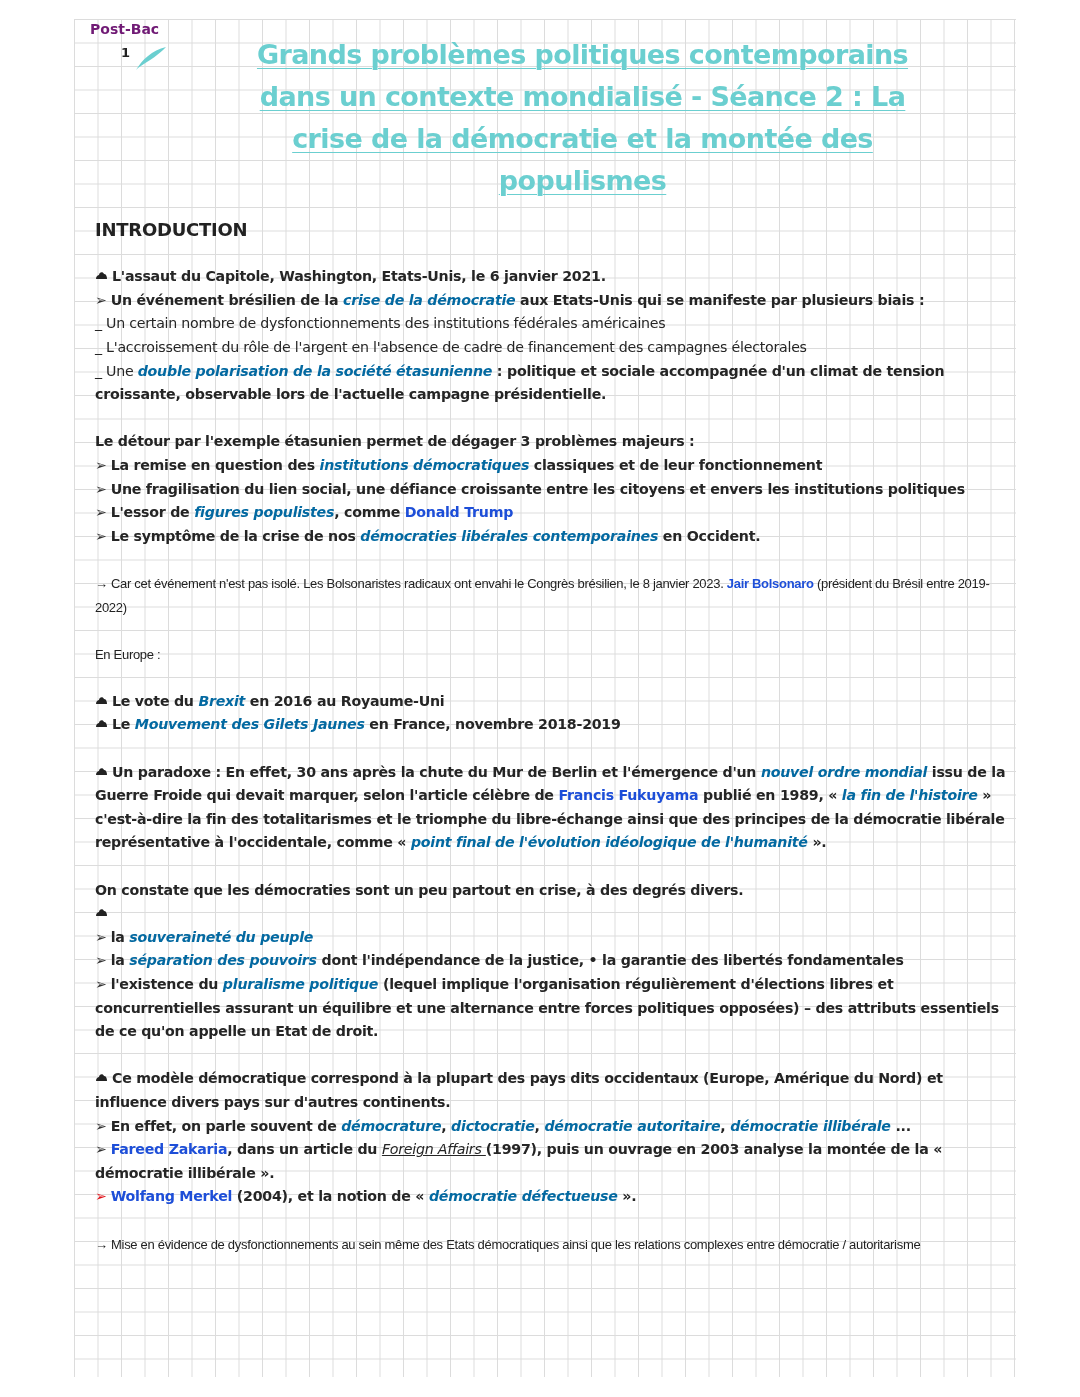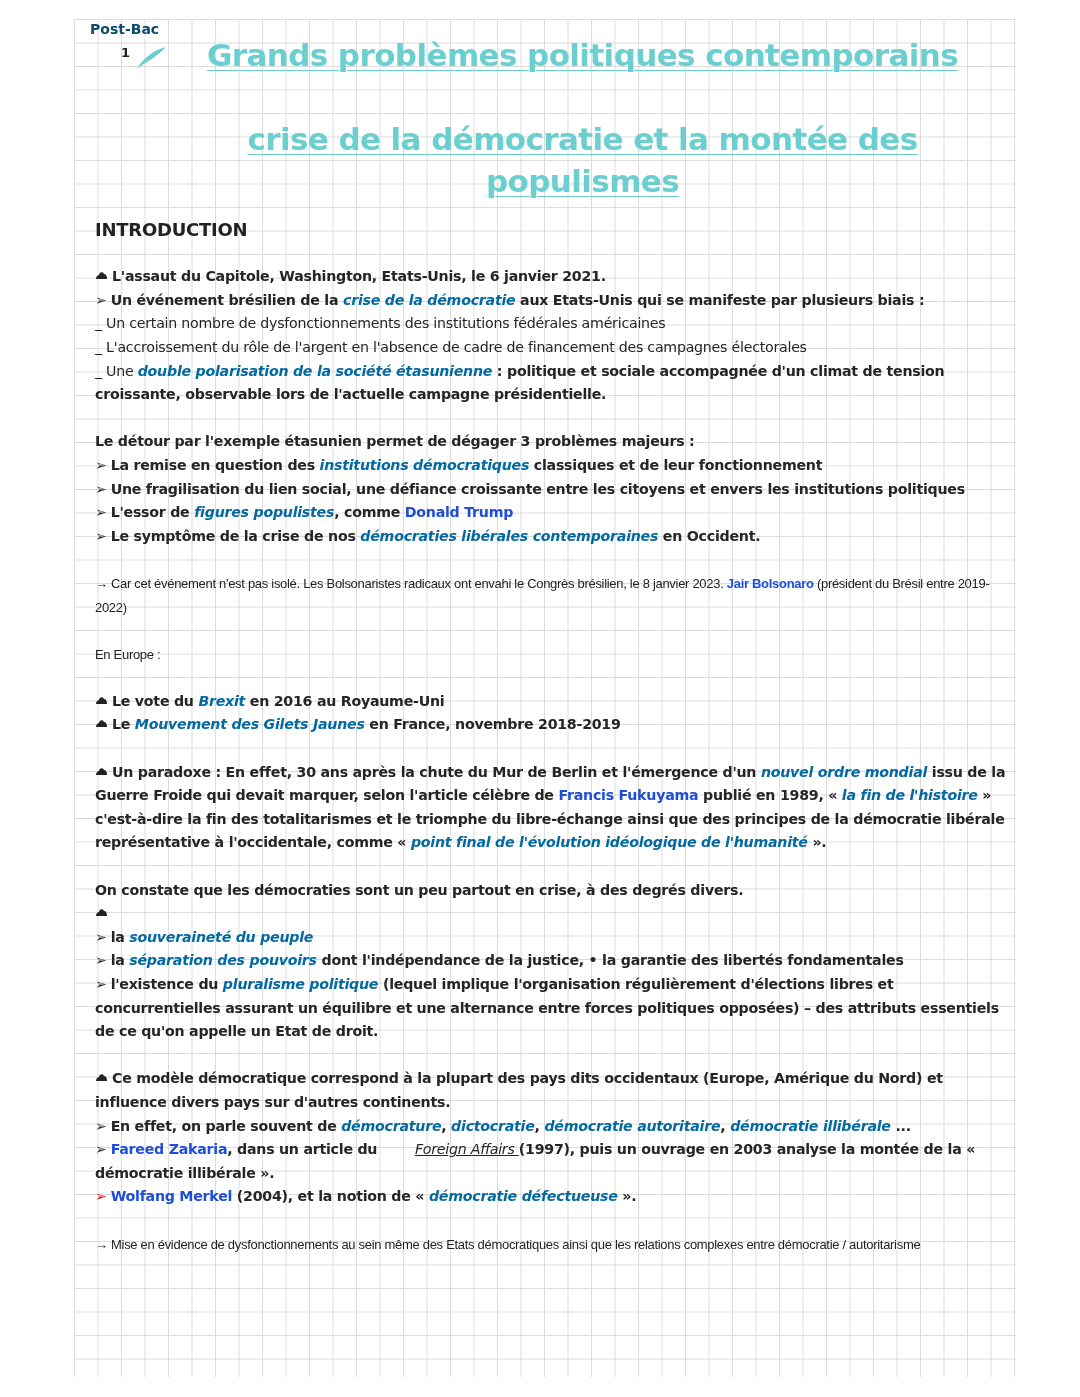--- a/index.html
+++ b/index.html
@@ -8,44 +8,44 @@
   .grid {
     position: absolute; left: 74px; top: 19px; width: 942px; height: 1358px;
     background-color: #ffffff;
     background-image:
       linear-gradient(to right, #dcdcdc 1px, transparent 1px),
       linear-gradient(to bottom, #dcdcdc 1px, transparent 1px);
     background-size: 23.5px 23.5px;
     background-position: 0 0;
   }
   .header-label {
-    position: absolute; left: 90px; top: 21px; font-size: 14px; font-weight: bold; color: #0c4a6e;
+    position: absolute; left: 90px; top: 21px; font-size: 14px; font-weight: bold; color: #701a75;
   }
   .page-num {
     position: absolute; left: 121px; top: 45px; font-size: 13px; font-weight: bold; color: #222;
   }
   .quill {
     position: absolute; left: 132px; top: 44px; width: 36px; height: 28px;
   }
   .title {
     position: absolute; left: 195px; top: 34px; width: 775px;
     text-align: center; font-family: "DejaVu Sans", sans-serif; font-weight: bold;
-    font-size: 31px; line-height: 42px; color: #6bcfd0; letter-spacing: -0.6px;
+    font-size: 27px; line-height: 42px; color: #6bcfd0; letter-spacing: -0.6px;
   }
   .title span { text-decoration: underline; text-decoration-thickness: 1px; text-underline-offset: 4px; text-decoration-color: #6bcfd0; }
   .content {
     position: absolute; left: 95px; top: 218px; width: 915px;
     font-size: 14.2px; line-height: 23.6px; font-weight: bold; color: #252525;
     letter-spacing: -0.25px;
   }
   .content p { margin: 0; }
   .gap { height: 23.6px; }
   .r { color: #0369a1; font-style: italic; font-weight: bold; }
   .b { font-weight: 900; color: #1d4ed8; }
-  .u { text-decoration: underline; font-style: italic; font-weight: normal; margin-left: 33px; }
+  .u { text-decoration: underline; font-style: italic; font-weight: normal; }
   .narrow { font-family: "Liberation Sans", sans-serif; font-weight: normal; font-size: 13px; letter-spacing: -0.3px; color: #222; }
   .narrow .b { font-weight: bold; }
   .sect { font-weight: bold; font-size: 18px; color: #222; }
   .cloud { display: inline-block; width: 13px; height: 9px; margin-right: 4px; vertical-align: 1px; }
   .arrowhead { color: #333; margin-right: 4px; }
   .red-arrow { color: #e0141b; margin-right: 4px; }
   .norm { font-weight: normal; }
 </style>
 </head>
 <body>
@@ -53,21 +53,21 @@
 <div class="grid"></div>
 
 <div class="header-label">Post-Bac</div>
 <div class="page-num">1</div>
 <svg class="quill" viewBox="0 0 36 28">
   <path d="M4 26 C10 16, 20 6, 34 3 C28 10, 18 16, 6 24 Z" fill="#6bcfd0"></path>
 </svg>
 
 <div class="title">
   <span>Grands problèmes politiques contemporains</span><br>
-  <br>
+  <span>dans un contexte mondialisé - Séance 2 : La</span><br>
   <span>crise de la démocratie et la montée des</span><br>
   <span>populismes</span>
 </div>
 
 <div class="content">
 
   <p class="sect">INTRODUCTION</p>
   <div class="gap"></div>
 
   <p>

